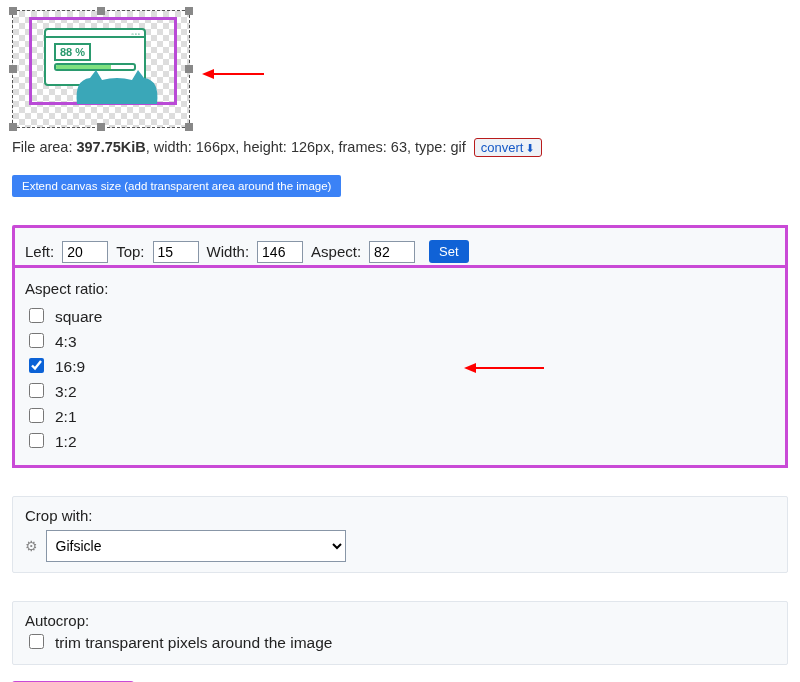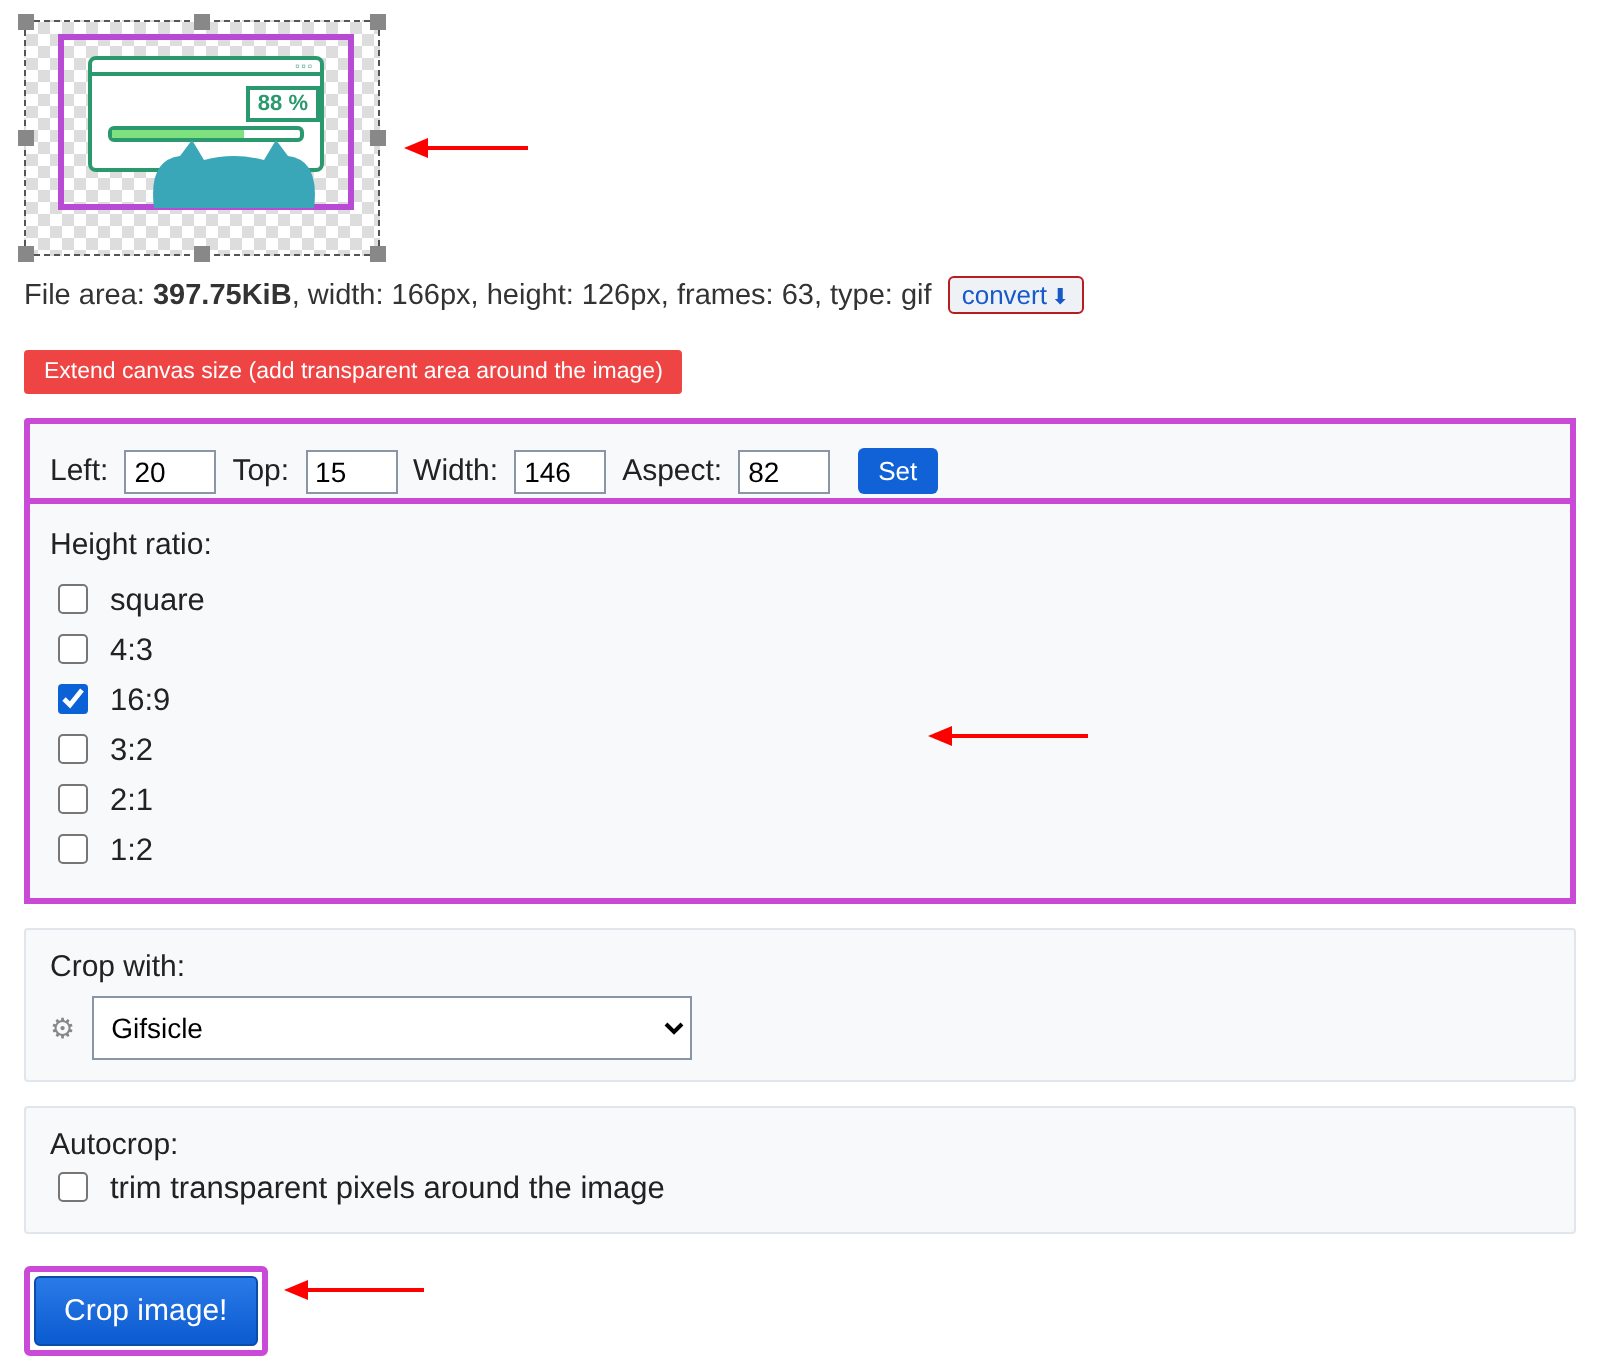--- a/index.html
+++ b/index.html
@@ -32,22 +32,22 @@
   .h-tm{top:-4px;left:50%;margin-left:-4px}.h-bm{bottom:-4px;left:50%;margin-left:-4px}
   .h-ml{top:50%;left:-4px;margin-top:-4px}.h-mr{top:50%;right:-4px;margin-top:-4px}
   .sel-box {
     position:absolute;
     left:16px; top:6px;
     width:148px; height:88px;
     border:3px solid #b94ad6;
     background: rgba(255,255,255,0.0);
   }
   .fake-win {
-    position:absolute; left:12px; top:8px; width:118px; height:58px;
-    background:#fff; border:2px solid #2a9a6e; border-radius:4px;text-align:right;
+    position:absolute; left:12px; top:8px; width:102px; height:58px;
+    background:#fff; border:2px solid #2a9a6e; border-radius:4px;
   }
   .fake-win .bar{height:8px;border-bottom:2px solid #2a9a6e;position:relative}
   .fake-win .dots{position:absolute;right:3px;top:1px;font-size:6px;color:#2a9a6e;letter-spacing:1px}
   .fake-win .pct{font-size:11px;font-weight:bold;color:#2a9a6e;border:2px solid #2a9a6e;display:inline-block;padding:1px 4px;margin:5px 0 2px 8px}
   .fake-win .prog{height:8px;border:2px solid #2a9a6e;margin:0 8px;border-radius:3px;position:relative;overflow:hidden}
   .fake-win .prog::after{content:"";position:absolute;left:0;top:0;height:100%;width:70%;background:#7fe07f}
   .cat{position:absolute;bottom:-2px;left:40px;width:90px;height:34px;}
   .cat svg{width:100%;height:100%}
   .arrow {
     position:absolute;color:#f00;
@@ -60,27 +60,27 @@
   .file-info { font-size: 14.5px; color:#333; margin: 6px 0 18px 0; }
   .file-info b{font-weight:bold}
   .convert-btn {
     display:inline-block; font-size:13px; color:#1659c7;
     border:1px solid #b91c1c; background:#eef2f7; padding:1px 6px;
     border-radius:3px; margin-left:4px; cursor:pointer;
   }
   .convert-btn .dl{font-size:11px;margin-left:2px}
 
   .extend-btn {
-    background:#ef4444; color:#fff; border:none;
+    background:#3b82f6; color:#fff; border:none;
     font-size:11.5px; padding:5px 10px; border-radius:2px; cursor:pointer;
   }
 
   .panel {
     background:#f7f9fb; border:1px solid #e1e6ec;
-    margin-top:12px; padding:10px 12px; border-radius:2px;
+    margin-top:28px; padding:10px 12px; border-radius:2px;
   }
   .coords {
     display:flex; align-items:center; gap:8px; flex-wrap:wrap;
     border:3px solid #c94ad6; padding:12px 10px 2px 10px; border-top-left-radius:2px;
     margin-bottom:0;
   }
   .coords label{font-size:15px}
   .coords input[type=text]{
     width:46px; padding:2px 4px; font-size:14px;
     border:1px solid #8896a7;
@@ -167,21 +167,21 @@
     <label>Top:</label>
     <input type="text" value="15" style="">
     <label>Width:</label>
     <input type="text" value="146" style="">
     <label>Aspect:</label>
     <input type="text" value="82" style="">
     <button class="set-btn">Set</button>
   </div>
 
   <div class="aspect-box" style="background:#f7f9fb;position:relative">
-    <div class="aspect-title">Height ratio:</div>
+    <div class="aspect-title">Aspect ratio:</div>
     <div class="opt">
         <input type="checkbox" style="">
         <span>square</span>
       </div>
     <div class="opt">
         <input type="checkbox" style="">
         <span>4:3</span>
       </div>
     <div class="opt">
         <input type="checkbox" checked="" style="">

